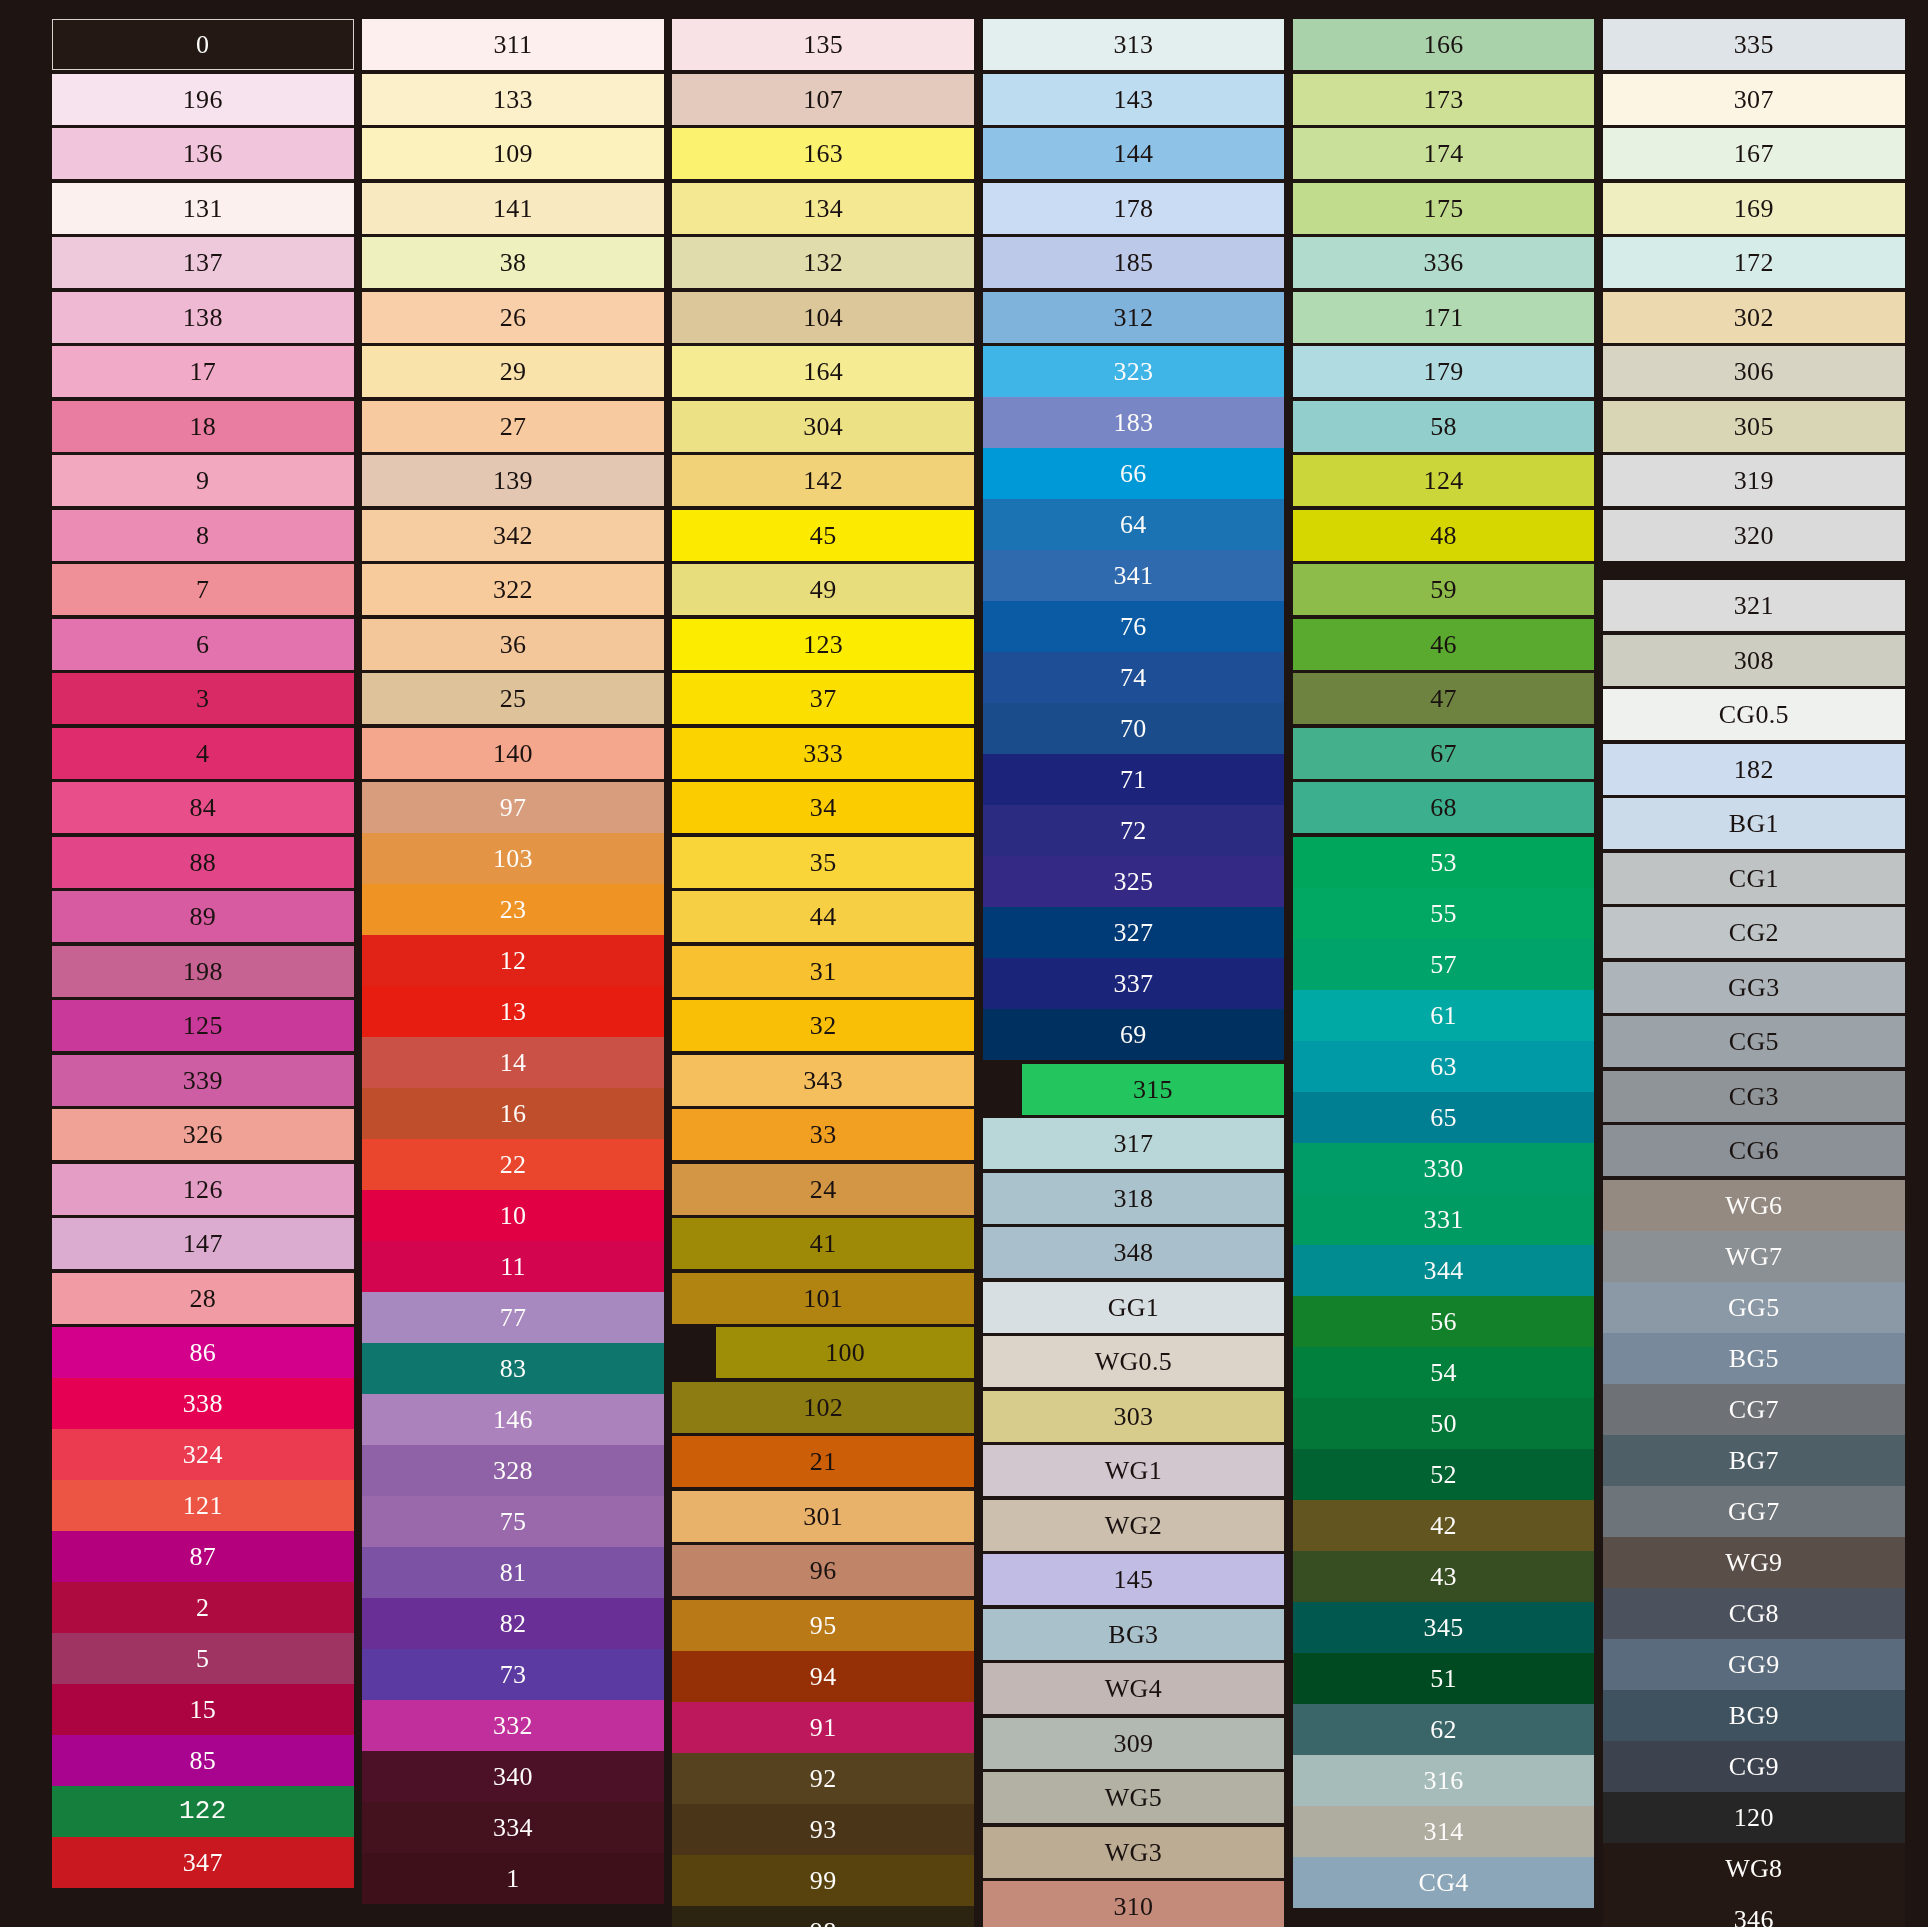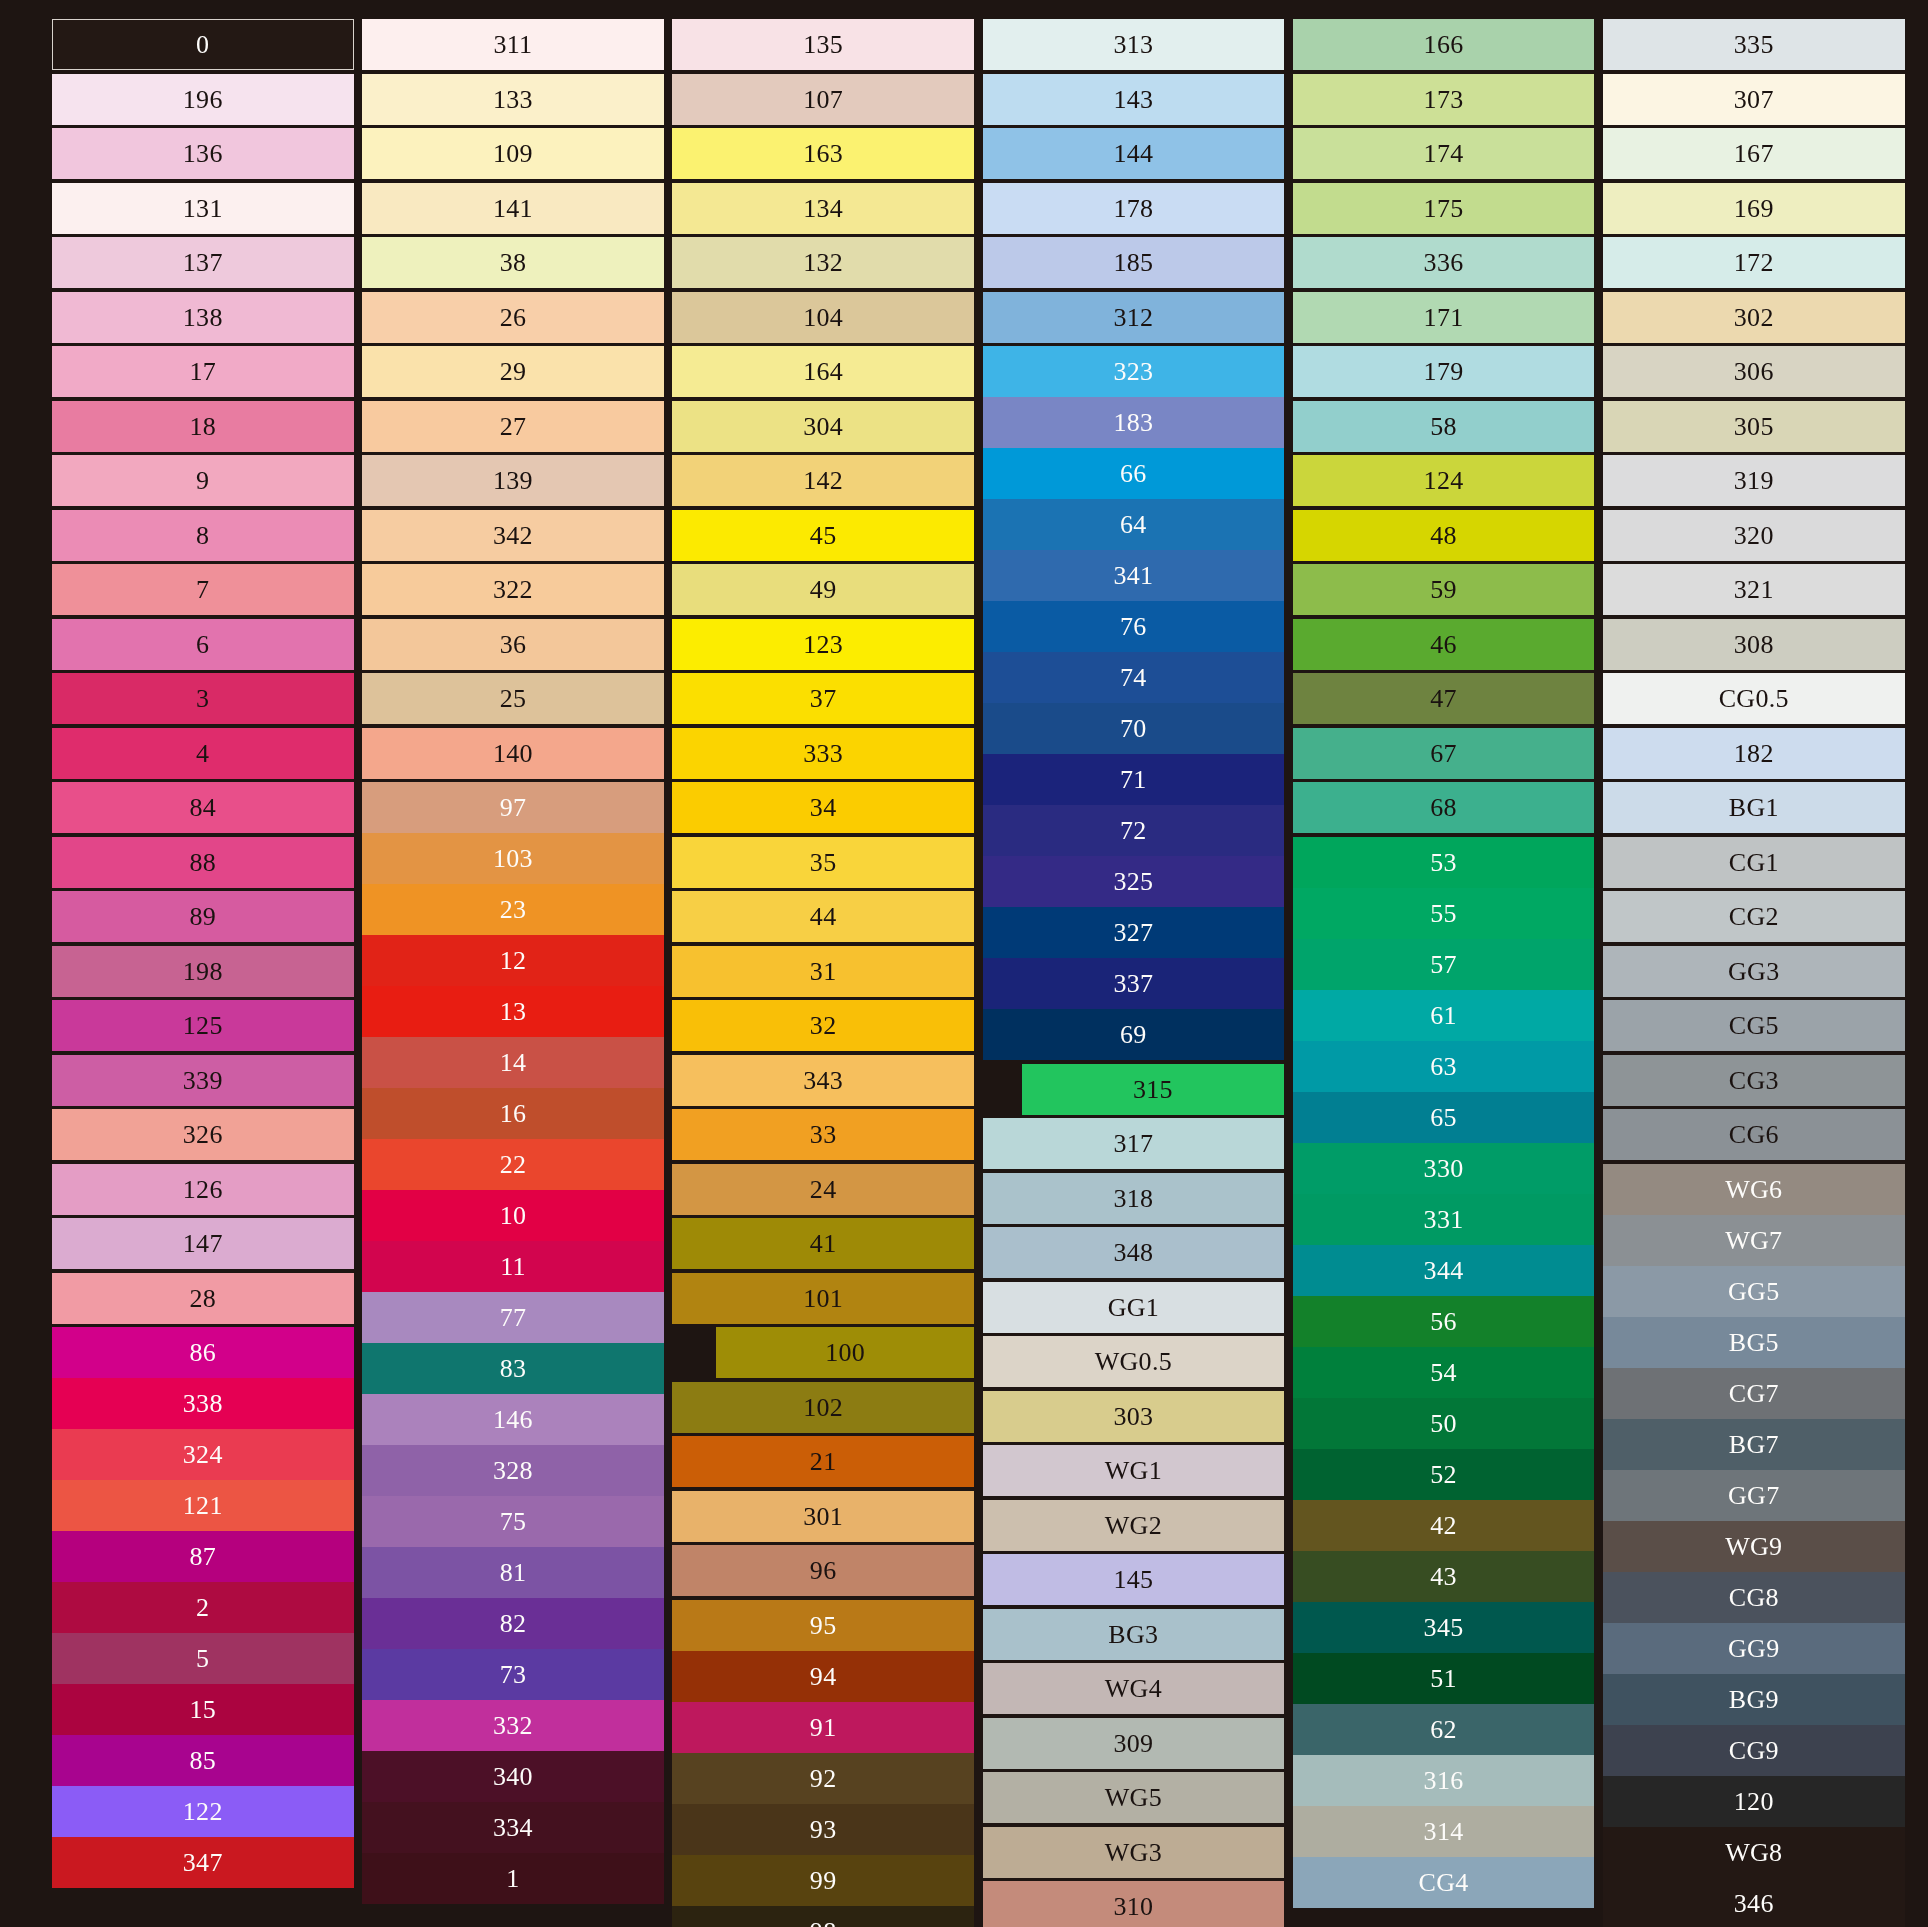--- a/index.html
+++ b/index.html
@@ -75,21 +75,21 @@
       <div class="swatch gap" style="background-color: rgb(241, 155, 164);">28</div>
       <div class="swatch light-text" style="background-color: rgb(210, 0, 138);">86</div>
       <div class="swatch light-text" style="background-color: rgb(229, 0, 83);">338</div>
       <div class="swatch light-text" style="background-color: rgb(234, 59, 81);">324</div>
       <div class="swatch light-text" style="background-color: rgb(236, 85, 68);">121</div>
       <div class="swatch light-text" style="background-color: rgb(181, 0, 126);">87</div>
       <div class="swatch light-text" style="background-color: rgb(174, 11, 65);">2</div>
       <div class="swatch light-text" style="background-color: rgb(159, 51, 97);">5</div>
       <div class="swatch light-text" style="background-color: rgb(171, 4, 64);">15</div>
       <div class="swatch light-text" style="background-color: rgb(168, 4, 143);">85</div>
-      <div class="swatch light-text" style="background-color: #8b5cf6;">122</div>
+      <div class="swatch light-text" style="background-color: #15803d; font-family: Liberation Mono, monospace;">122</div>
       <div class="swatch light-text gap" style="background-color: rgb(202, 24, 32);">347</div>
     </div>
     <div class="swatch-column">
       <div class="swatch gap" style="background-color: rgb(253, 239, 238);">311</div>
       <div class="swatch gap" style="background-color: rgb(251, 240, 202);">133</div>
       <div class="swatch gap" style="background-color: rgb(252, 242, 190);">109</div>
       <div class="swatch gap" style="background-color: rgb(249, 233, 193);">141</div>
       <div class="swatch gap" style="background-color: rgb(238, 241, 189);">38</div>
       <div class="swatch gap" style="background-color: rgb(248, 207, 169);">26</div>
       <div class="swatch gap" style="background-color: rgb(250, 226, 171);">29</div>
@@ -241,21 +241,21 @@
       <div class="swatch gap" style="background-color: rgb(222, 228, 231);">335</div>
       <div class="swatch gap" style="background-color: rgb(252, 245, 227);">307</div>
       <div class="swatch gap" style="background-color: rgb(232, 242, 226);">167</div>
       <div class="swatch gap" style="background-color: rgb(238, 238, 192);">169</div>
       <div class="swatch gap" style="background-color: rgb(214, 236, 233);">172</div>
       <div class="swatch gap" style="background-color: rgb(236, 217, 175);">302</div>
       <div class="swatch gap" style="background-color: rgb(216, 212, 195);">306</div>
       <div class="swatch gap" style="background-color: rgb(217, 214, 182);">305</div>
       <div class="swatch gap" style="background-color: rgb(220, 220, 221);">319</div>
       <div class="swatch gap" style="background-color: rgb(218, 218, 219);">320</div>
-      <div class="swatch gap" style="background-color: rgb(220, 220, 220);">321</div>
+      <div class="swatch gap" style="background-color: rgb(220, 220, 220); margin-top: 16px;">321</div>
       <div class="swatch gap" style="background-color: rgb(205, 205, 193);">308</div>
       <div class="swatch gap" style="background-color: rgb(239, 241, 239);">CG0.5</div>
       <div class="swatch gap" style="background-color: rgb(205, 220, 238);">182</div>
       <div class="swatch gap" style="background-color: rgb(204, 219, 233);">BG1</div>
       <div class="swatch gap" style="background-color: rgb(191, 195, 196);">CG1</div>
       <div class="swatch gap" style="background-color: rgb(192, 198, 200);">CG2</div>
       <div class="swatch gap" style="background-color: rgb(174, 181, 186);">GG3</div>
       <div class="swatch gap" style="background-color: rgb(155, 163, 169);">CG5</div>
       <div class="swatch gap" style="background-color: rgb(142, 148, 151);">CG3</div>
       <div class="swatch gap" style="background-color: rgb(139, 145, 150);">CG6</div>

